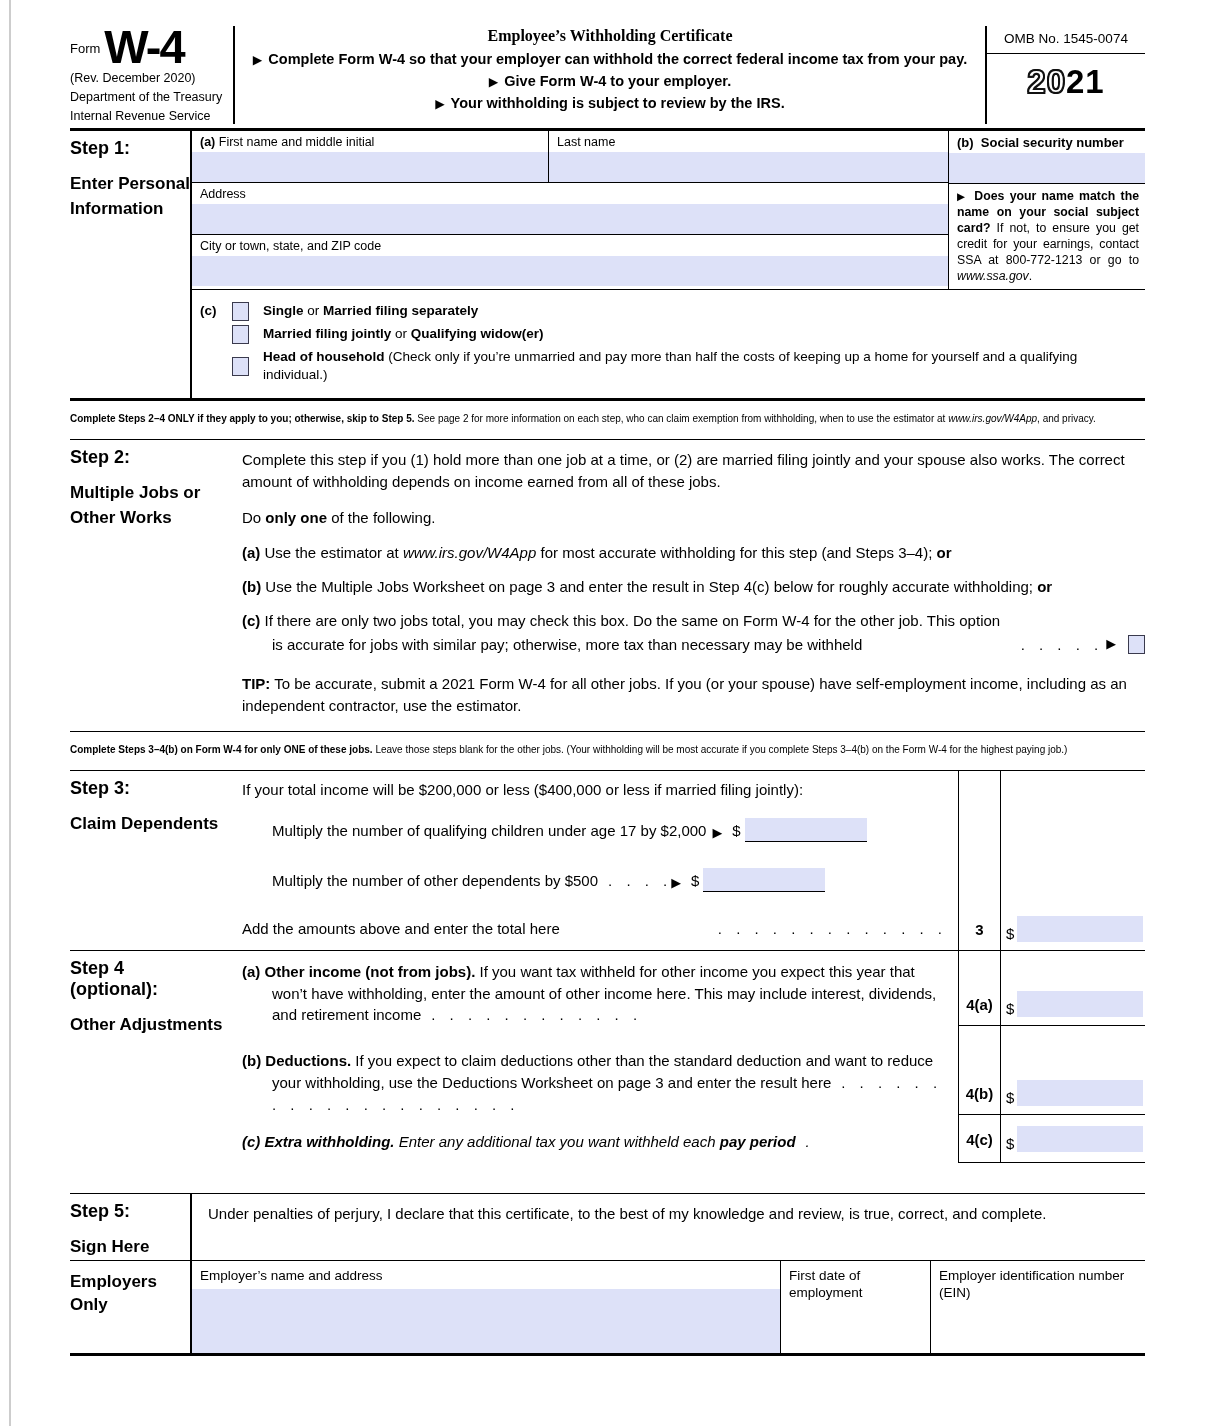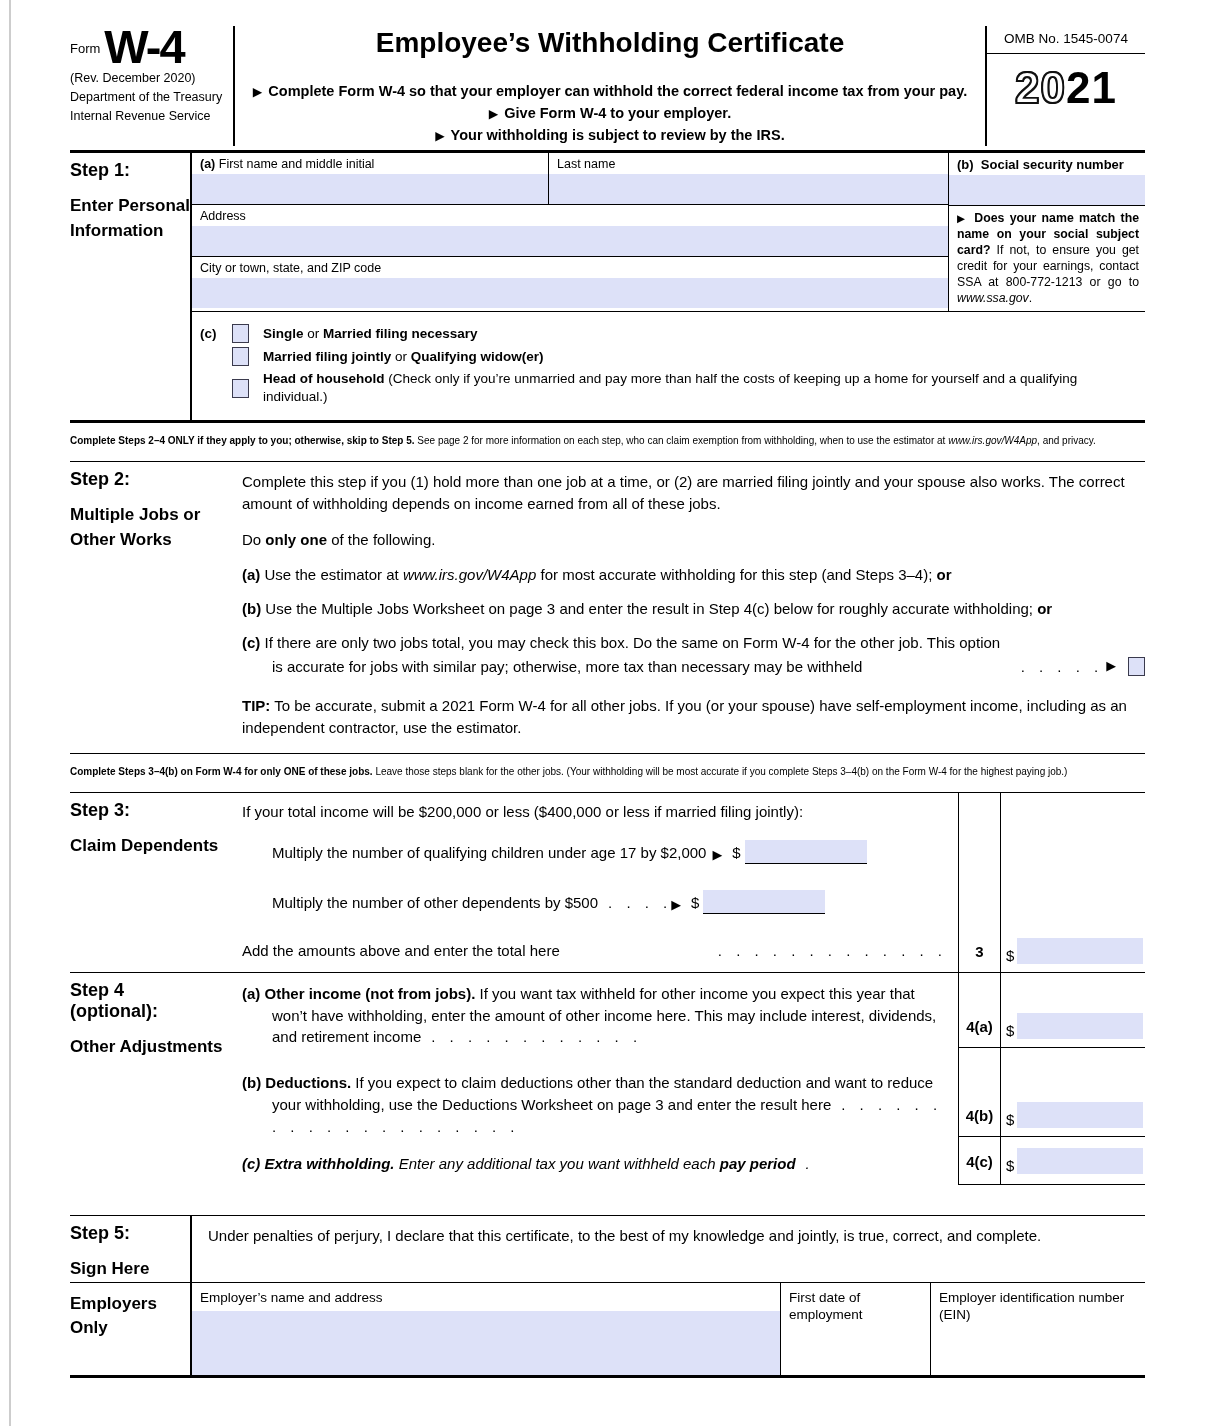--- a/index.html
+++ b/index.html
@@ -12,26 +12,26 @@
   .scan-edge { position:absolute; left:9px; top:0; bottom:0; width:2px; background:#cdcdcd; }
   .page { padding:26px 65px 0 70px; }
 
   
   .header { display:flex; border-bottom:3px solid #000; padding-bottom:4px; }
   .h-left { width:163px; flex:none; padding-right:6px; }
   .h-form-word { font-size:13px; display:inline-block; margin-right:4px; vertical-align:10px; }
   .h-form-name { font-size:47px; font-weight:bold; letter-spacing:-2px; display:inline-block; line-height:0.9; }
   .h-small { font-size:12.5px; line-height:1.25; margin-top:3px; }
   .h-center { flex:1; border-left:2px solid #000; border-right:2px solid #000; text-align:center; padding:0 8px; }
-  .h-title { font-size:28px; font-weight:bold; margin:1px 0 22px; }
+  .h-title { font-size:16px; font-weight:bold; margin:1px 0 4px;font-family:Liberation Serif, serif; }
   .h-bullet { font-size:14.5px; font-weight:bold; line-height:1.5; }
   .arr { font-size:0.85em; letter-spacing:2px; }
   .h-right { width:158px; flex:none; text-align:center; }
   .omb { font-size:13.5px; padding:5px 0 7px; border-bottom:1.5px solid #000; }
-  .year { font-size:44px; font-weight:bold; margin-top:9px; letter-spacing:1px; white-space:nowrap; }
+  .year { font-size:33px; font-weight:bold; margin-top:9px; letter-spacing:1px; white-space:nowrap; }
   .year-outline { color:#fff; -webkit-text-stroke:1.8px #111;
     text-shadow:-1px -1px 0 #111,1px -1px 0 #111,-1px 1px 0 #111,1px 1px 0 #111; }
 
   
   .blue { background:#dde1f8; }
   .hrline { border-top:1.5px solid #000; }
   .section { display:flex; }
   .step-col { width:120px; flex:none; padding-top:7px; }
   .step-col .t1 { font-size:18px; font-weight:bold; }
   .step-col .t2 { font-size:17px; font-weight:bold; margin-top:13px; line-height:1.45; }
@@ -170,21 +170,21 @@
             <div class="ssn-label"><span>(b)</span>&nbsp; <span>Social security number</span></div>
             <div class="blue inp"></div>
           </div>
           <div class="ssn-note"><span class="arr">▶</span> <b>Does your name match the name on your social subject card?</b><span> If not, to ensure you get credit for your earnings, contact SSA at 800-772-1213 or go to </span><i>www.ssa.gov</i><span>.</span></div>
         </div>
       </div>
       <div class="s1-checks">
         <div class="chk-row">
           <span class="c-prefix">(c)</span>
           <span class="cb"></span>
-          <span><b>Single</b><span> or </span><b>Married filing necessary</b></span>
+          <span><b>Single</b><span> or </span><b>Married filing separately</b></span>
         </div>
         <div class="chk-row">
           <span class="c-indent"></span>
           <span class="cb"></span>
           <span><b>Married filing jointly</b><span> or </span><b>Qualifying widow(er)</b></span>
         </div>
         <div class="chk-row">
           <span class="c-indent"></span>
           <span class="cb"></span>
           <span><b>Head of household</b><span> </span><span>(Check only if you’re unmarried and pay more than half the costs of keeping up a home for yourself and a qualifying individual.)</span></span>
@@ -297,21 +297,21 @@
       </div>
     </div>
   </div>
 
   <div class="s5">
     <div class="step-col">
       <div class="t1">Step 5:</div>
       <div class="t2">Sign Here</div>
     </div>
     <div class="s5-body">
-      <div class="body-text">Under penalties of perjury, I declare that this certificate, to the best of my knowledge and jointly, is true, correct, and complete.</div>
+      <div class="body-text">Under penalties of perjury, I declare that this certificate, to the best of my knowledge and review, is true, correct, and complete.</div>
     </div>
   </div>
 
   <div class="emp">
     <div class="emp-label">Employers Only</div>
     <div class="emp-body">
       <div class="emp-name">
         <div class="emp-cell-label">Employer’s name and address</div>
         <div class="blue fill"></div>
       </div>

